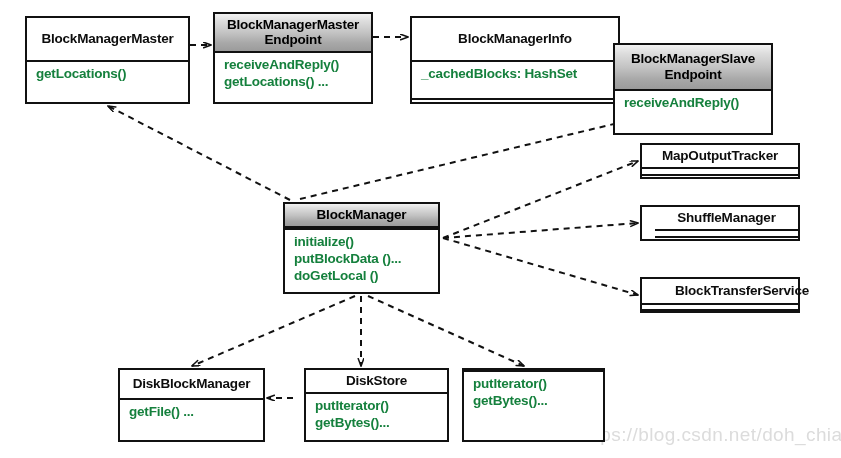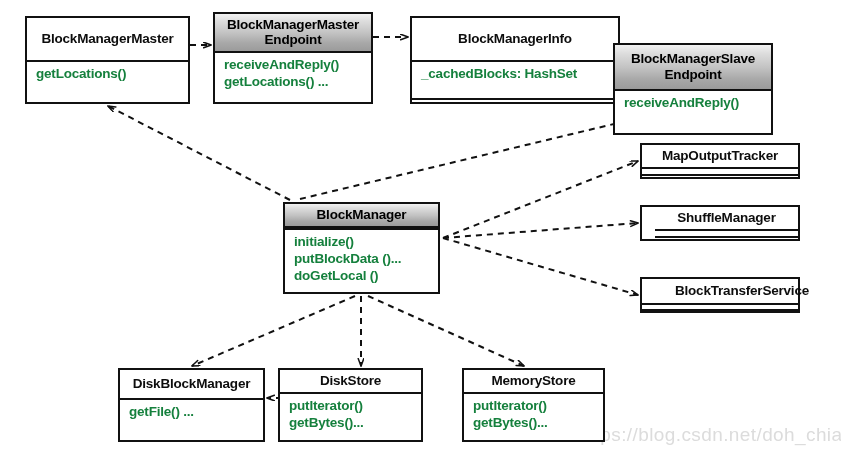--- a/index.html
+++ b/index.html
@@ -198,34 +198,31 @@
       </div>
       <div class="uml-class" style="left: 118px; top: 368px; width: 147px; height: 74px; display: flex; flex-direction: column;">
         <div class="uml-header" style="height: 28px;">
           <span>DiskBlockManager</span>
         </div>
         <div class="uml-sep"></div>
         <div class="uml-body">
           <div class="row">getFile() ...</div>
         </div>
       </div>
-      <div class="uml-class" style="left: 278px; top: 368px; width: 145px; height: 74px; display: flex; flex-direction: column;">
+      <div class="uml-class" style="left: 304px; top: 368px; width: 145px; height: 74px; display: flex; flex-direction: column;">
         <div class="uml-header" style="height: 28px;">
           <span>DiskStore</span>
         </div>
         <div class="uml-sep"></div>
         <div class="uml-body">
           <div class="row">putIterator()</div>
           <div class="row">getBytes()...</div>
         </div>
       </div>
       <div class="uml-class" style="left: 462px; top: 368px; width: 143px; height: 74px; display: flex; flex-direction: column;">
-        <div class="uml-header" style="height: 28px;">
-          <span>MemoryStore</span>
-        </div>
         <div class="uml-sep"></div>
         <div class="uml-body">
           <div class="row">putIterator()</div>
           <div class="row">getBytes()...</div>
         </div>
       </div>
     </div>
 
   <div class="watermark" style="left:578px; top:424px;">https://blog.csdn.net/doh_chiang709</div>
 

